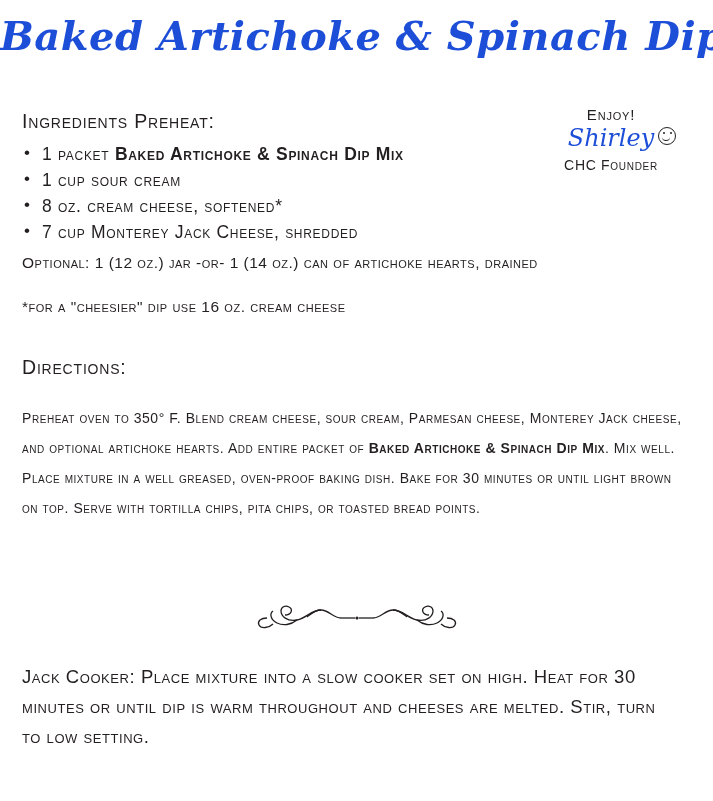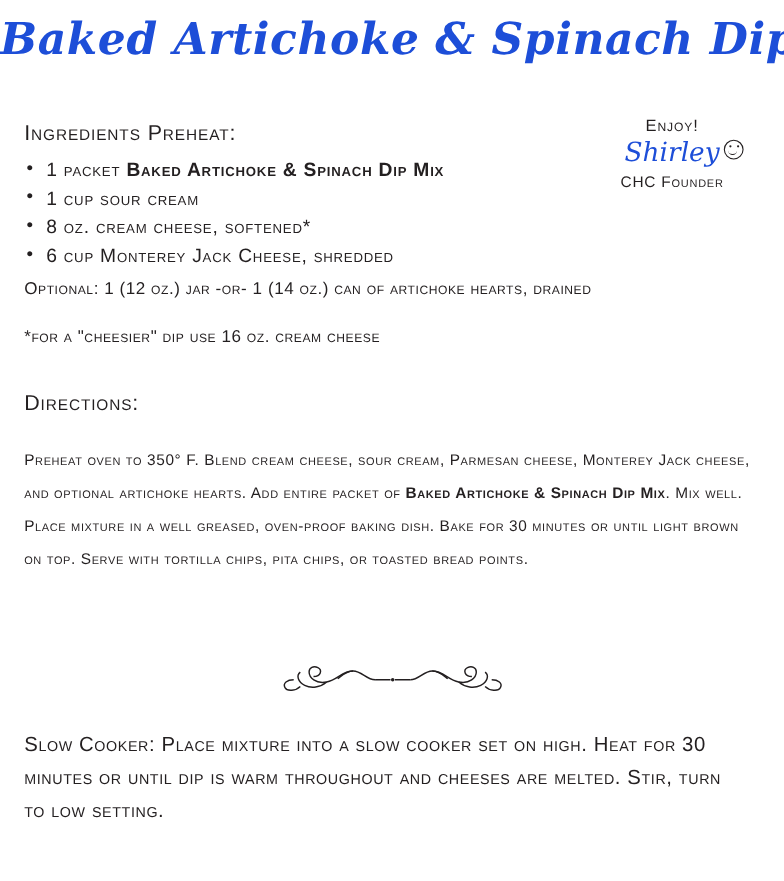--- a/index.html
+++ b/index.html
@@ -203,21 +203,21 @@
       <li>
         <span>1 packet </span><b>Baked Artichoke &amp; Spinach Dip Mix</b>
       </li>
       <li>
         <span>1 cup sour cream</span>
       </li>
       <li>
         <span>8 oz. cream cheese, softened*</span>
       </li>
       <li>
-        <span>6 cup Monterey Jack Cheese, shredded</span>
+        <span>7 cup Monterey Jack Cheese, shredded</span>
       </li>
     </ul>
 
     <div class="optional-line">Optional: 1 (12 oz.) jar -or- 1 (14 oz.) can of artichoke hearts, drained</div>
     <div class="cheesier-note">*for a "cheesier" dip use 16 oz. cream cheese</div>
   </div>
 
   <div id="signature-block">
     <div class="enjoy">Enjoy!</div>
     <div class="signature">
@@ -247,17 +247,17 @@
       <path d="M136 20 C144 20 148 12 156 12 C166 12 170 20 180 22 C190 24 196 18 196 13 C196 9 192 7 188 9 C184 11 185 17 192 17"></path>
       <path d="M180 22 C186 27 194 28 200 25 C206 22 208 16 204 13"></path>
       <path d="M156 12 C162 12 166 16 170 19"></path>
       <path d="M210 20 C216 20 220 23 218 27 C216 31 208 30 204 26"></path>
       <circle cx="120" cy="20" r="1.6" fill="#231f20" stroke="none"></circle>
     </svg>
   </div>
 
   <div id="slowcooker-block">
     <div class="slow-body">
-      <span>Slow Cooker:</span><span> Place mixture into a slow cooker set on high. Heat for 30 minutes or until dip is warm throughout and cheeses are melted. Stir, turn to low setting.</span>
+      <span>Jack Cooker:</span><span> Place mixture into a slow cooker set on high. Heat for 30 minutes or until dip is warm throughout and cheeses are melted. Stir, turn to low setting.</span>
     </div>
   </div>
 
 </div>
 
 </body></html>

